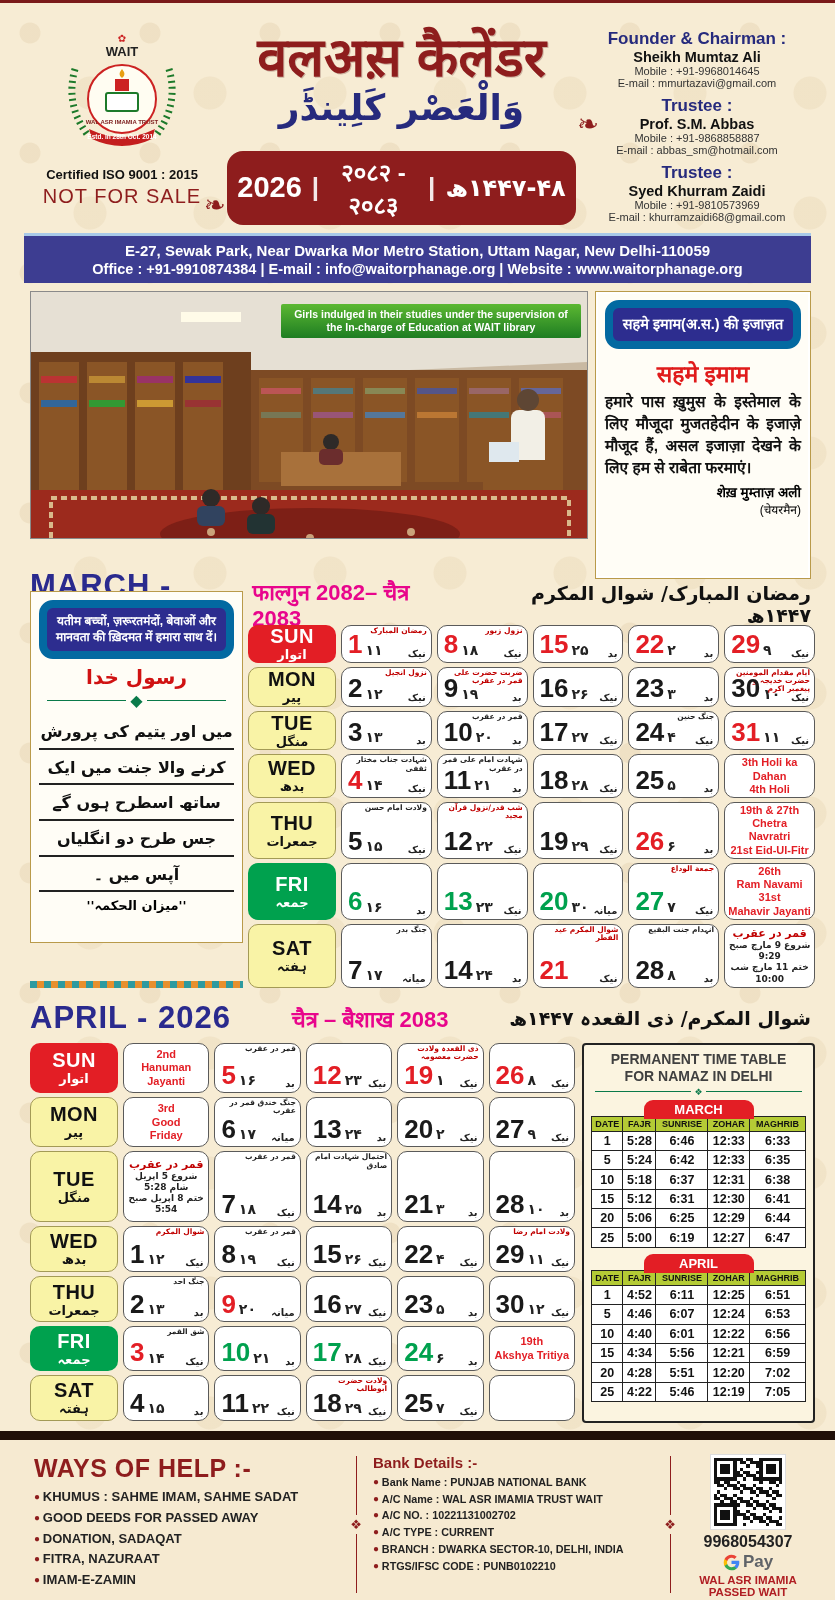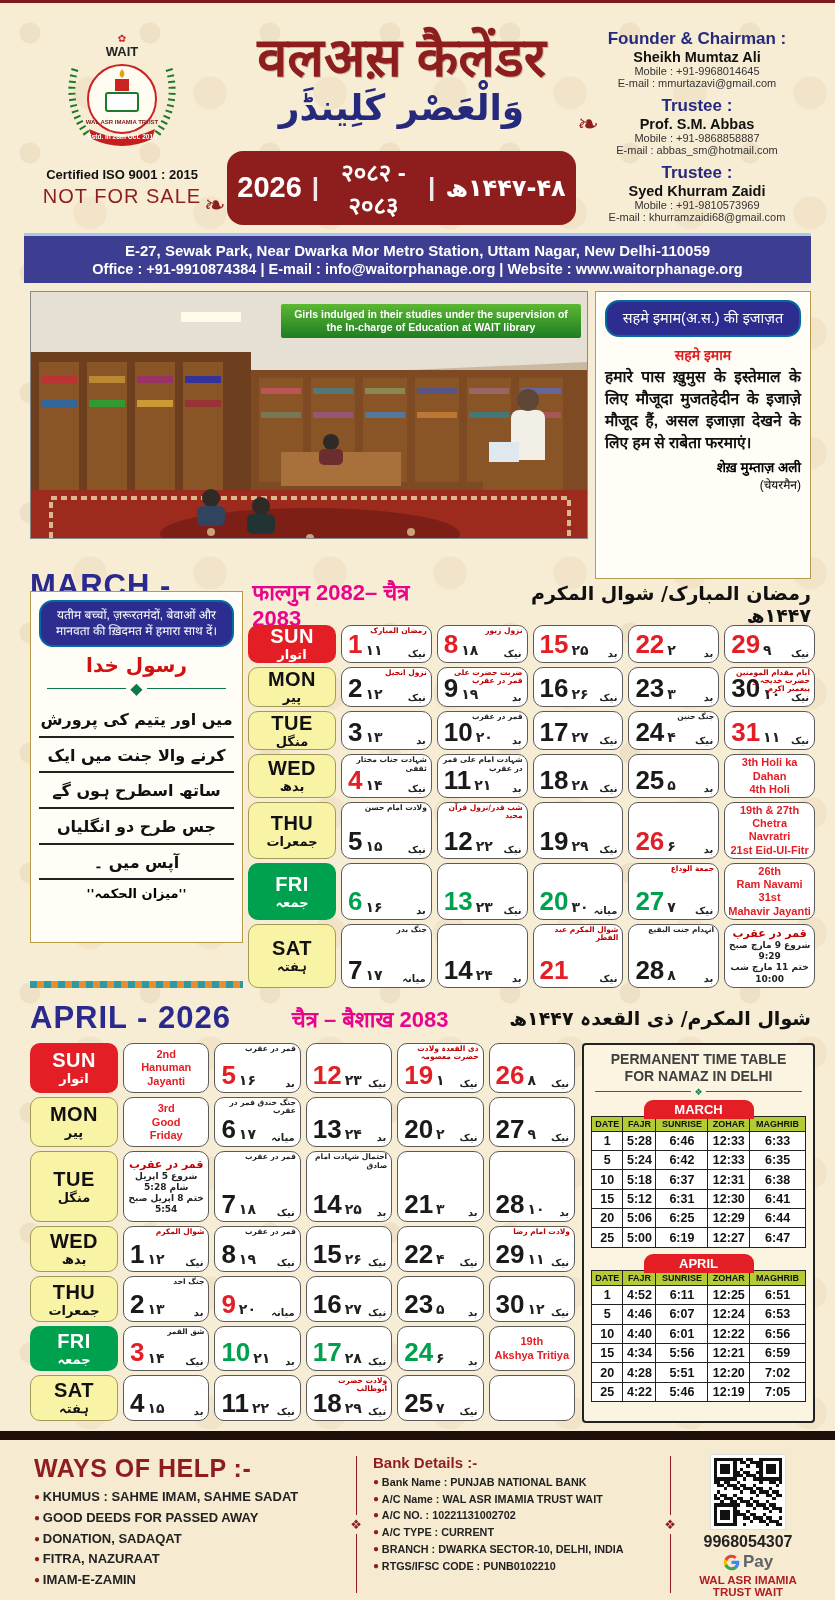--- a/index.html
+++ b/index.html
@@ -40,24 +40,24 @@
   .addr .a1 { font-size:15px; font-weight:bold; }
   .addr .a2 { font-size:14.5px; font-weight:bold; margin-top:2px; }
 
   
   .photo { position:absolute; top:288px; left:30px; width:558px; height:248px; border:1px solid #8a8a8a; overflow:hidden; }
   .caption { position:absolute; top:12px; right:6px; width:300px; padding:4px 6px;
     background:linear-gradient(180deg,#5cb832,#1e7d22); color:#fff; font-size:10.5px; font-weight:bold; text-align:center; line-height:1.25;
     border-radius:2px; }
   .notice { position:absolute; top:288px; left:595px; width:216px; height:288px; background:#fffdf6;
     border:1px solid #b99a4a; box-shadow:inset 0 0 0 2px #fff; padding:8px 9px 4px; }
-  .badgeBlue { background:#2d2d8f; border:2px solid #0369a1; border-radius:14px; color:#fff; font-weight:normal;
+  .badgeBlue { background:#2d2d8f; border:8px solid #0369a1; border-radius:14px; color:#fff; font-weight:bold;
     text-align:center; padding:7px 6px; line-height:1.3; }
   .notice .badgeBlue { font-size:14.5px; }
-  .notice .h { color:#e01b1b; font-size:14px; font-weight:bold; text-align:center; margin-top:8px; }
+  .notice .h { color:#e01b1b; font-size:23px; font-weight:bold; text-align:center; margin-top:8px; }
   .notice .b { color:#111; font-size:15.5px; font-weight:bold; text-align:justify; line-height:1.42; margin-top:2px; }
   .notice .s1 { text-align:right; font-size:13.5px; font-weight:bold; margin-top:4px; }
   .notice .s2 { text-align:right; font-size:12px; }
 
   
   .mhead { position:absolute; left:30px; right:24px; height:38px; display:flex; align-items:center; justify-content:space-between; }
   .mh-en { color:#2a2a8e; font-size:31px; font-weight:bold; letter-spacing:1px; }
   .mh-hi { color:#e8058c; font-size:22px; font-weight:bold; }
   .mh-ur { color:#111; font-size:19px; font-weight:bold; }
 
@@ -1438,16 +1438,16 @@
       <div class="gnum">9968054307</div>
       <div class="gpay">
         <svg width="17" height="17" viewBox="0 0 24 24">
           <path fill="#4285F4" d="M23 12c0-.8-.1-1.6-.2-2.3H12v4.5h6.2c-.3 1.4-1.1 2.6-2.3 3.4v2.8h3.7C21.8 18.4 23 15.5 23 12z"></path>
           <path fill="#34A853" d="M12 23c3 0 5.5-1 7.3-2.7l-3.7-2.8c-1 .7-2.3 1.1-3.6 1.1-2.8 0-5.2-1.9-6-4.4H2.2v2.9C4 20.6 7.7 23 12 23z"></path>
           <path fill="#FBBC05" d="M6 14.2c-.2-.7-.3-1.4-.3-2.2s.1-1.5.3-2.2V6.9H2.2C1.4 8.4 1 10.2 1 12s.4 3.6 1.2 5.1L6 14.2z"></path>
           <path fill="#EA4335" d="M12 5.4c1.6 0 3 .5 4.1 1.6L19.4 4C17.5 2.2 15 1 12 1 7.7 1 4 3.4 2.2 6.9L6 9.8c.8-2.5 3.2-4.4 6-4.4z"></path>
         </svg>
         <span class="pay">Pay</span>
       </div>
-      <div class="gtrust">WAL ASR IMAMIA TRUST WAIT</div>
+      <div class="gtrust">WAL ASR IMAMIA PASSED WAIT</div>
     </div>
   </div>
 </div>
 
 </body></html>

